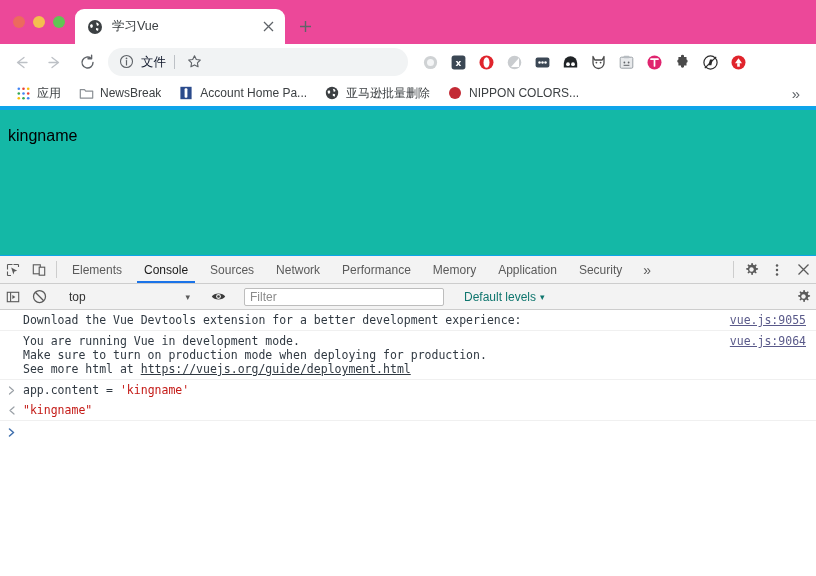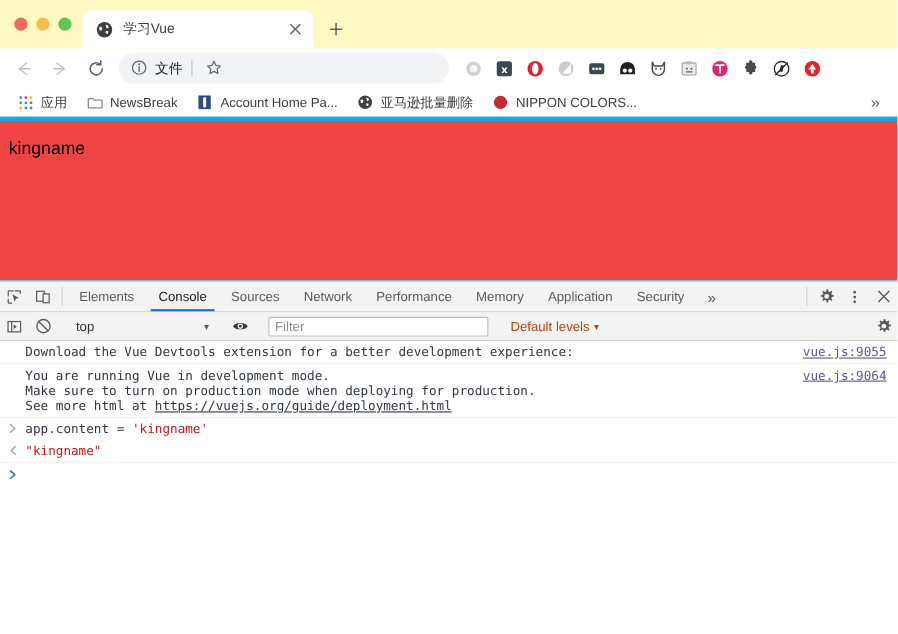--- a/index.html
+++ b/index.html
@@ -8,21 +8,21 @@
     overflow: hidden;
     font-family: "Liberation Sans", sans-serif;
     background: #ffffff;
   }
 
   
   #browser { width: 816px; height: 576px; display: flex; flex-direction: column; }
 
   
   .tabstrip {
-    height: 44px; background: #fef9c3;
+    height: 44px; background: #ec4899;
     display: flex; align-items: flex-end; position: relative;
     flex: 0 0 44px;
   }
   .traffic {
     display: flex; align-items: center; gap: 8px;
     padding: 0 10px 0 13px; height: 44px;
   }
   .dot { width: 12px; height: 12px; border-radius: 50%; display: block; }
   .dot.red { background: #ec6a5e; }
   .dot.yellow { background: #f4bf4f; }
@@ -99,21 +99,21 @@
   }
   .bm-ico { width: 16px; height: 16px; flex: 0 0 16px; display:flex; align-items:center; justify-content:center; }
   .bm-label { overflow: hidden; text-overflow: ellipsis; white-space: nowrap; }
   .bm-overflow {
     margin-left: auto; color: #5f6368; padding: 2px 8px;
     font-size: 15px; display:flex; align-items:center;
   }
 
   
   .viewport {
-    background: #ef4444; flex: 0 0 145px;
+    background: #14b8a6; flex: 0 0 145px;
     padding: 16px 8px 0 8px; overflow: hidden;
   }
   .page-text { font-size: 16px; color: #000000; line-height: 1.2; }
 
   
   .devtools {
     flex: 1 1 auto; display: flex; flex-direction: column;
     border-top: 1px solid #0ea5e9; background: #ffffff;
     min-height: 0;
   }
@@ -149,21 +149,21 @@
     display: flex; align-items: center; justify-content: space-between;
     width: 135px; font-size: 12px; color: #333; padding: 0 6px 0 8px;
   }
   .filter-input {
     flex: 0 0 200px; height: 18px; background: #ffffff;
     border: 1px solid #bdbdbd; border-radius: 2px;
     font-size: 12px; color: #8b8b8b; padding: 0 5px;
     display: flex; align-items: center; margin-left: 4px;
   }
   .levels {
-    font-size: 12px; color: #c2410c; padding: 0 8px; margin-left: 12px;
+    font-size: 12px; color: #0f766e; padding: 0 8px; margin-left: 12px;
     display: flex; align-items: center; gap: 4px; white-space: nowrap;
   }
   .dt-gear-right { margin-left: auto; display: flex; align-items: center; }
 
   
   .console {
     flex: 1 1 auto; overflow: hidden; background: #ffffff;
     font-family: "DejaVu Sans Mono", monospace;
     font-size: 11.5px; line-height: 14px;
     min-height: 0;

